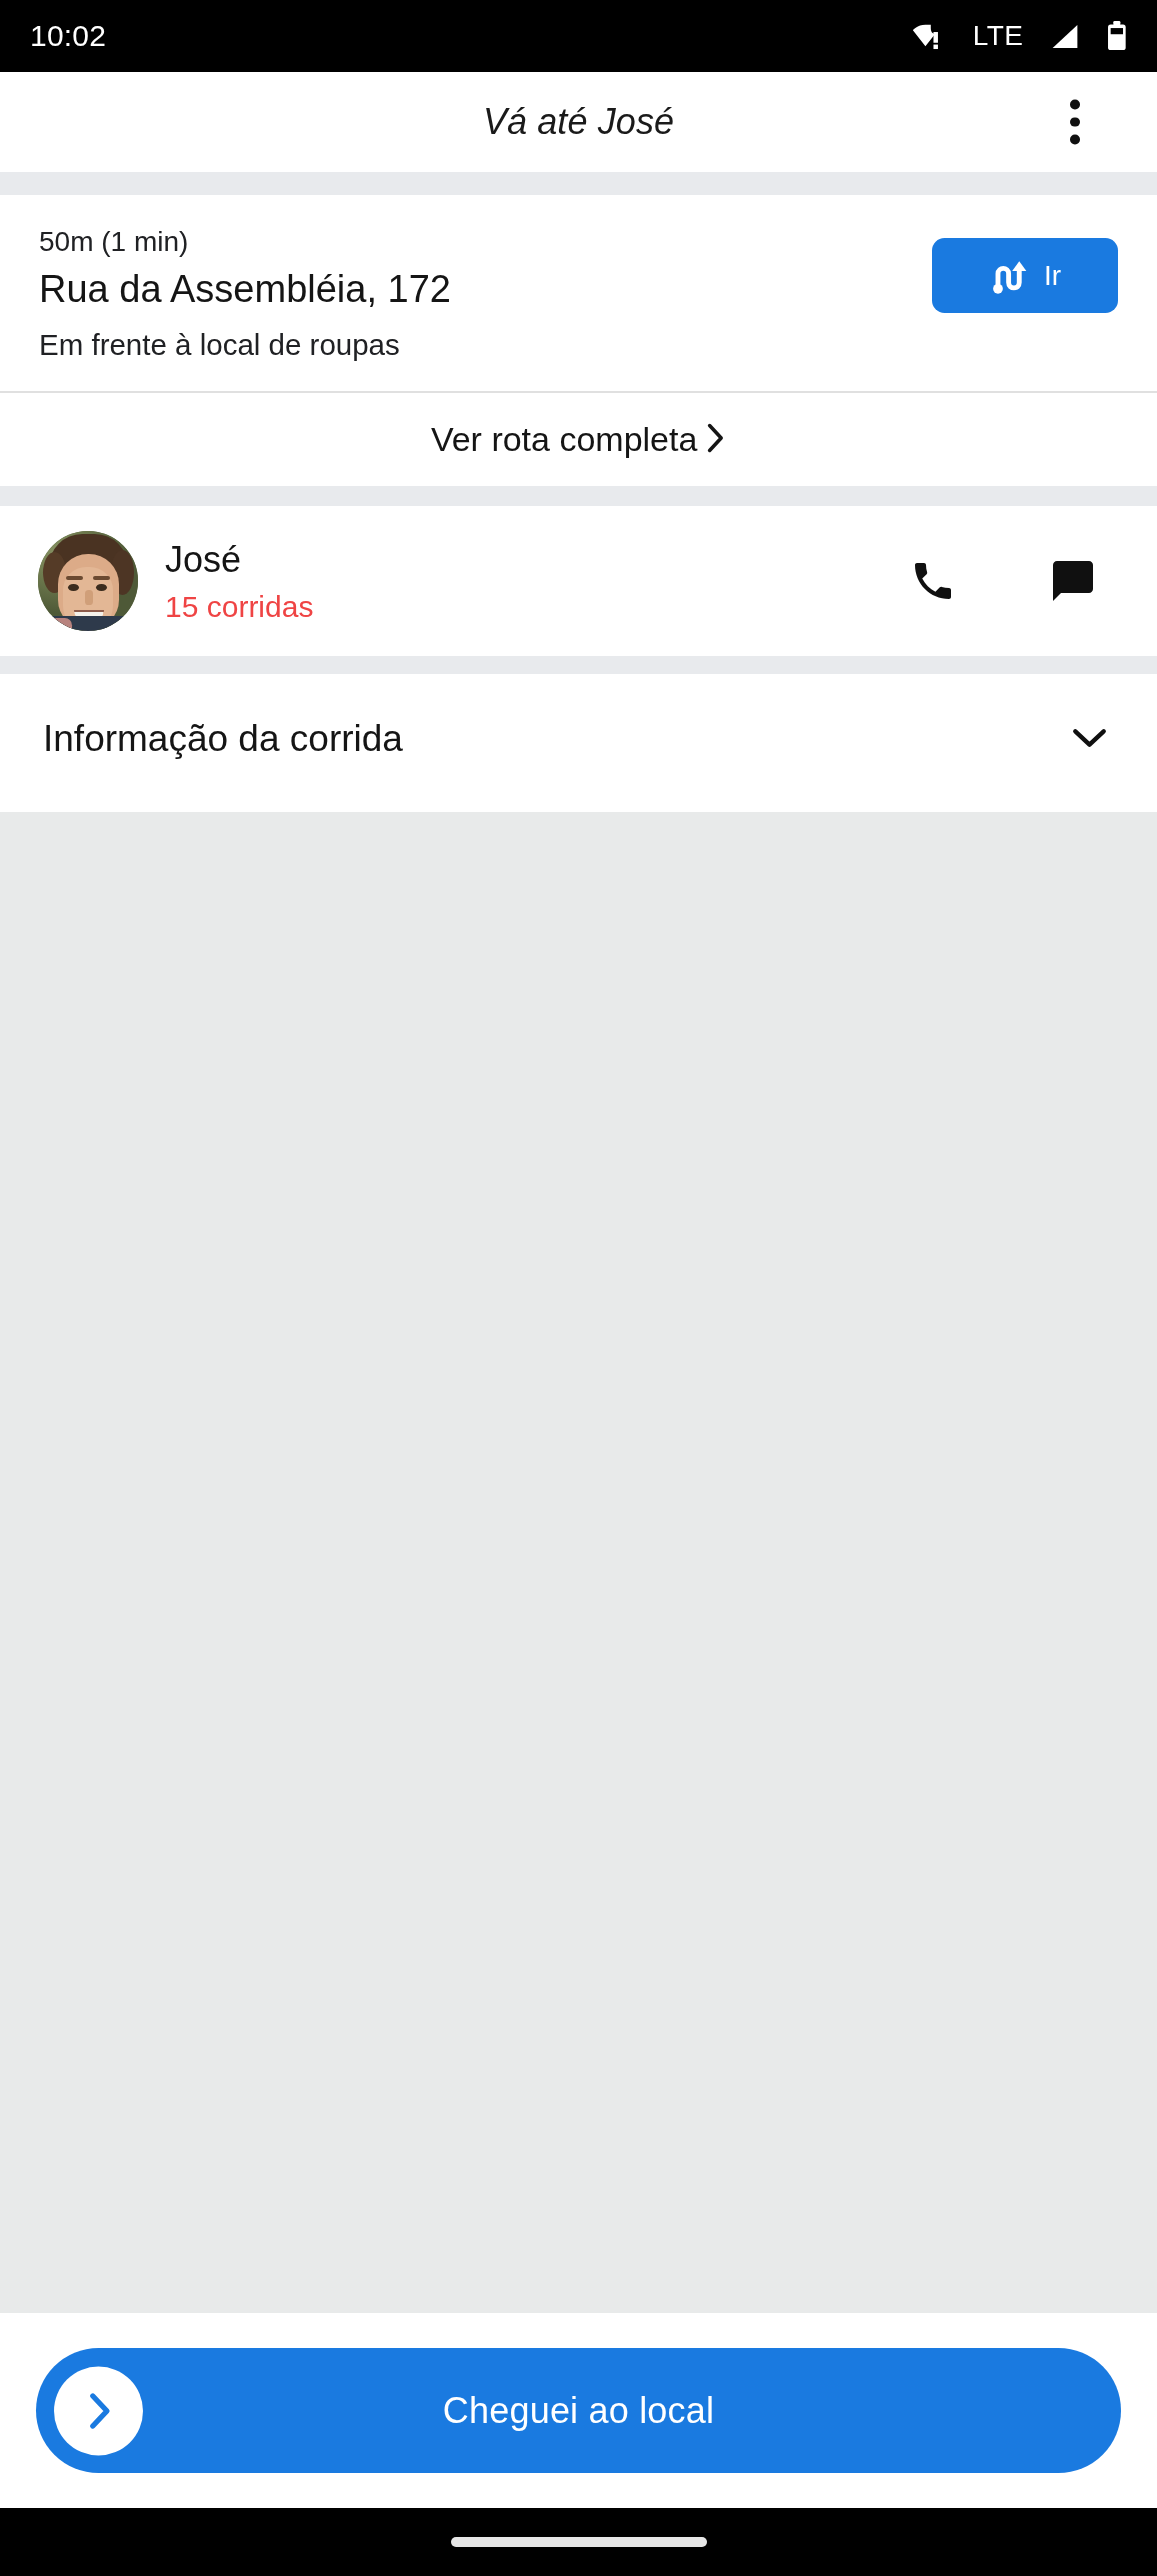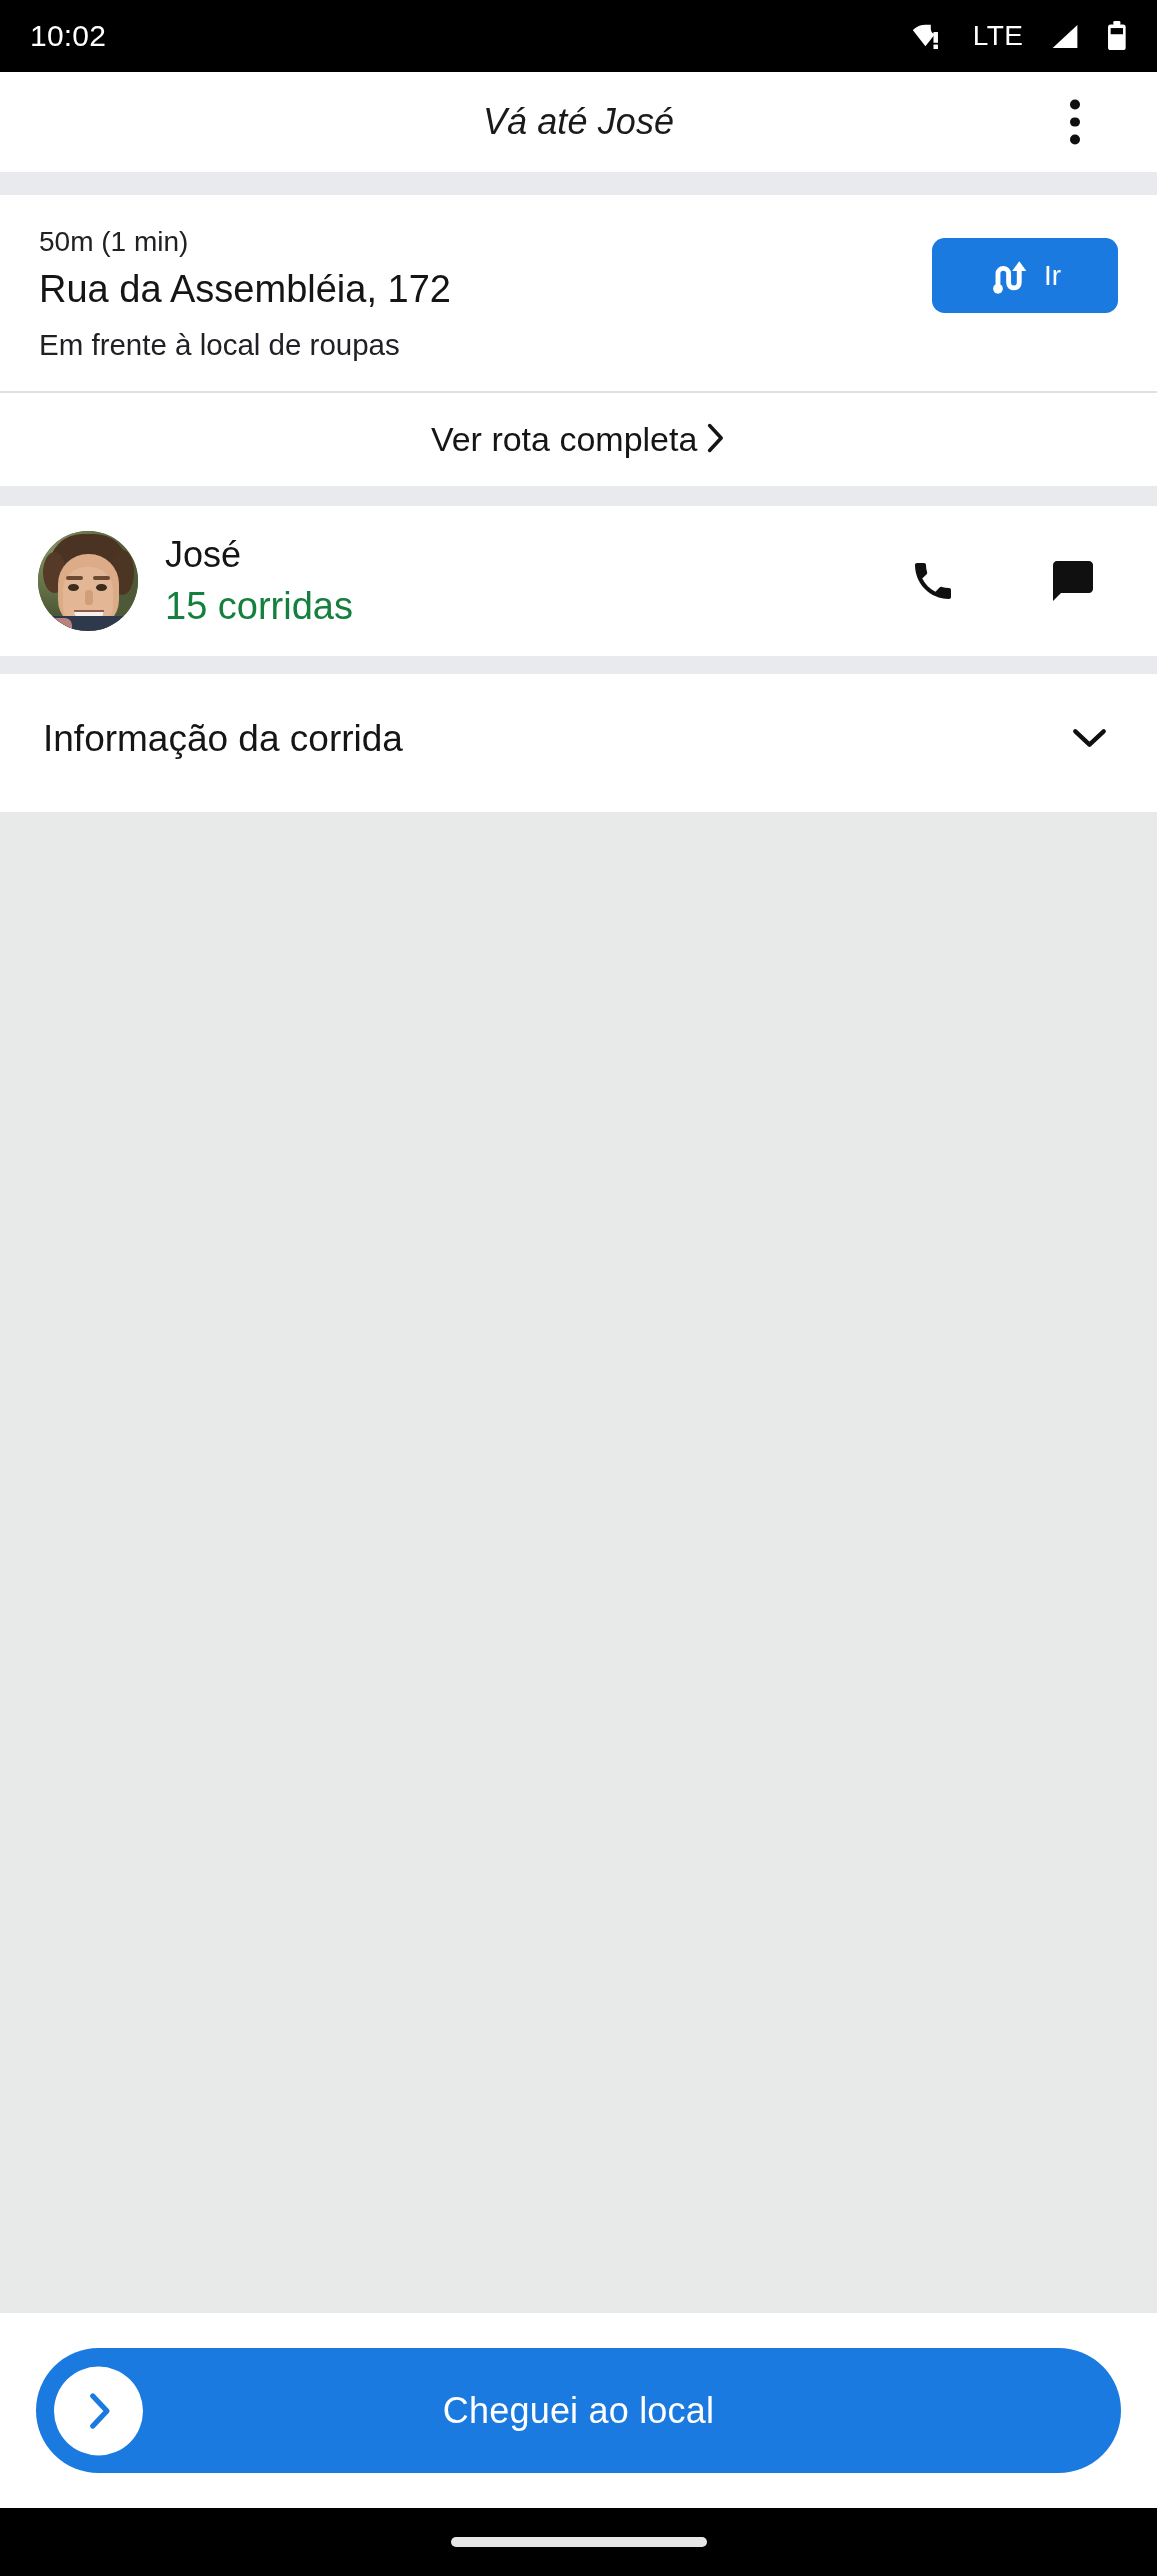--- a/index.html
+++ b/index.html
@@ -99,21 +99,21 @@
   .avatar .nose { position:absolute; left:47px; top:59px; width:8px; height:15px;
       border-radius:3.6px; background:#c99770; opacity:.75; }
   .avatar .mouth { position:absolute; left:36px; top:79px; width:29.5px; height:11.6px;
       border-radius:0 0 16px 16px; background:#f4f1ea; border-top:2.7px solid #8d5b4a; }
   .avatar .shirt { position:absolute; left:0; bottom:0; width:100px; height:14.3px;
       background:#2e3a4b; }
   .avatar .shirt2 { position:absolute; left:7.2px; bottom:0; width:27px; height:12.5px;
       background:#b8837e; border-radius:7.2px 7.2px 0 0; }
   .driver-texts { flex:1 1 auto; min-width:0; }
   .driver-name { font-size:36px; color:#151515; line-height:1.25; margin-bottom:7.2px; }
-  .driver-rides { font-size:38px; color:#15803d; line-height:1.2; }
+  .driver-rides { font-size:30px; color:#ef4444; line-height:1.2; }
   .driver-actions { display:flex; align-items:center; gap:86px; flex:0 0 auto; padding-right:18px; }
   .action-icon { width:54px; height:54px; display:flex; align-items:center; justify-content:center; cursor:pointer; }
   .action-icon svg { display:block; }
 
   
   .info-row {
     background:#ffffff; flex:0 0 auto; height:138px;
     display:flex; align-items:center; justify-content:space-between;
     padding:0 48px 8px 43px; cursor:pointer;
   }

